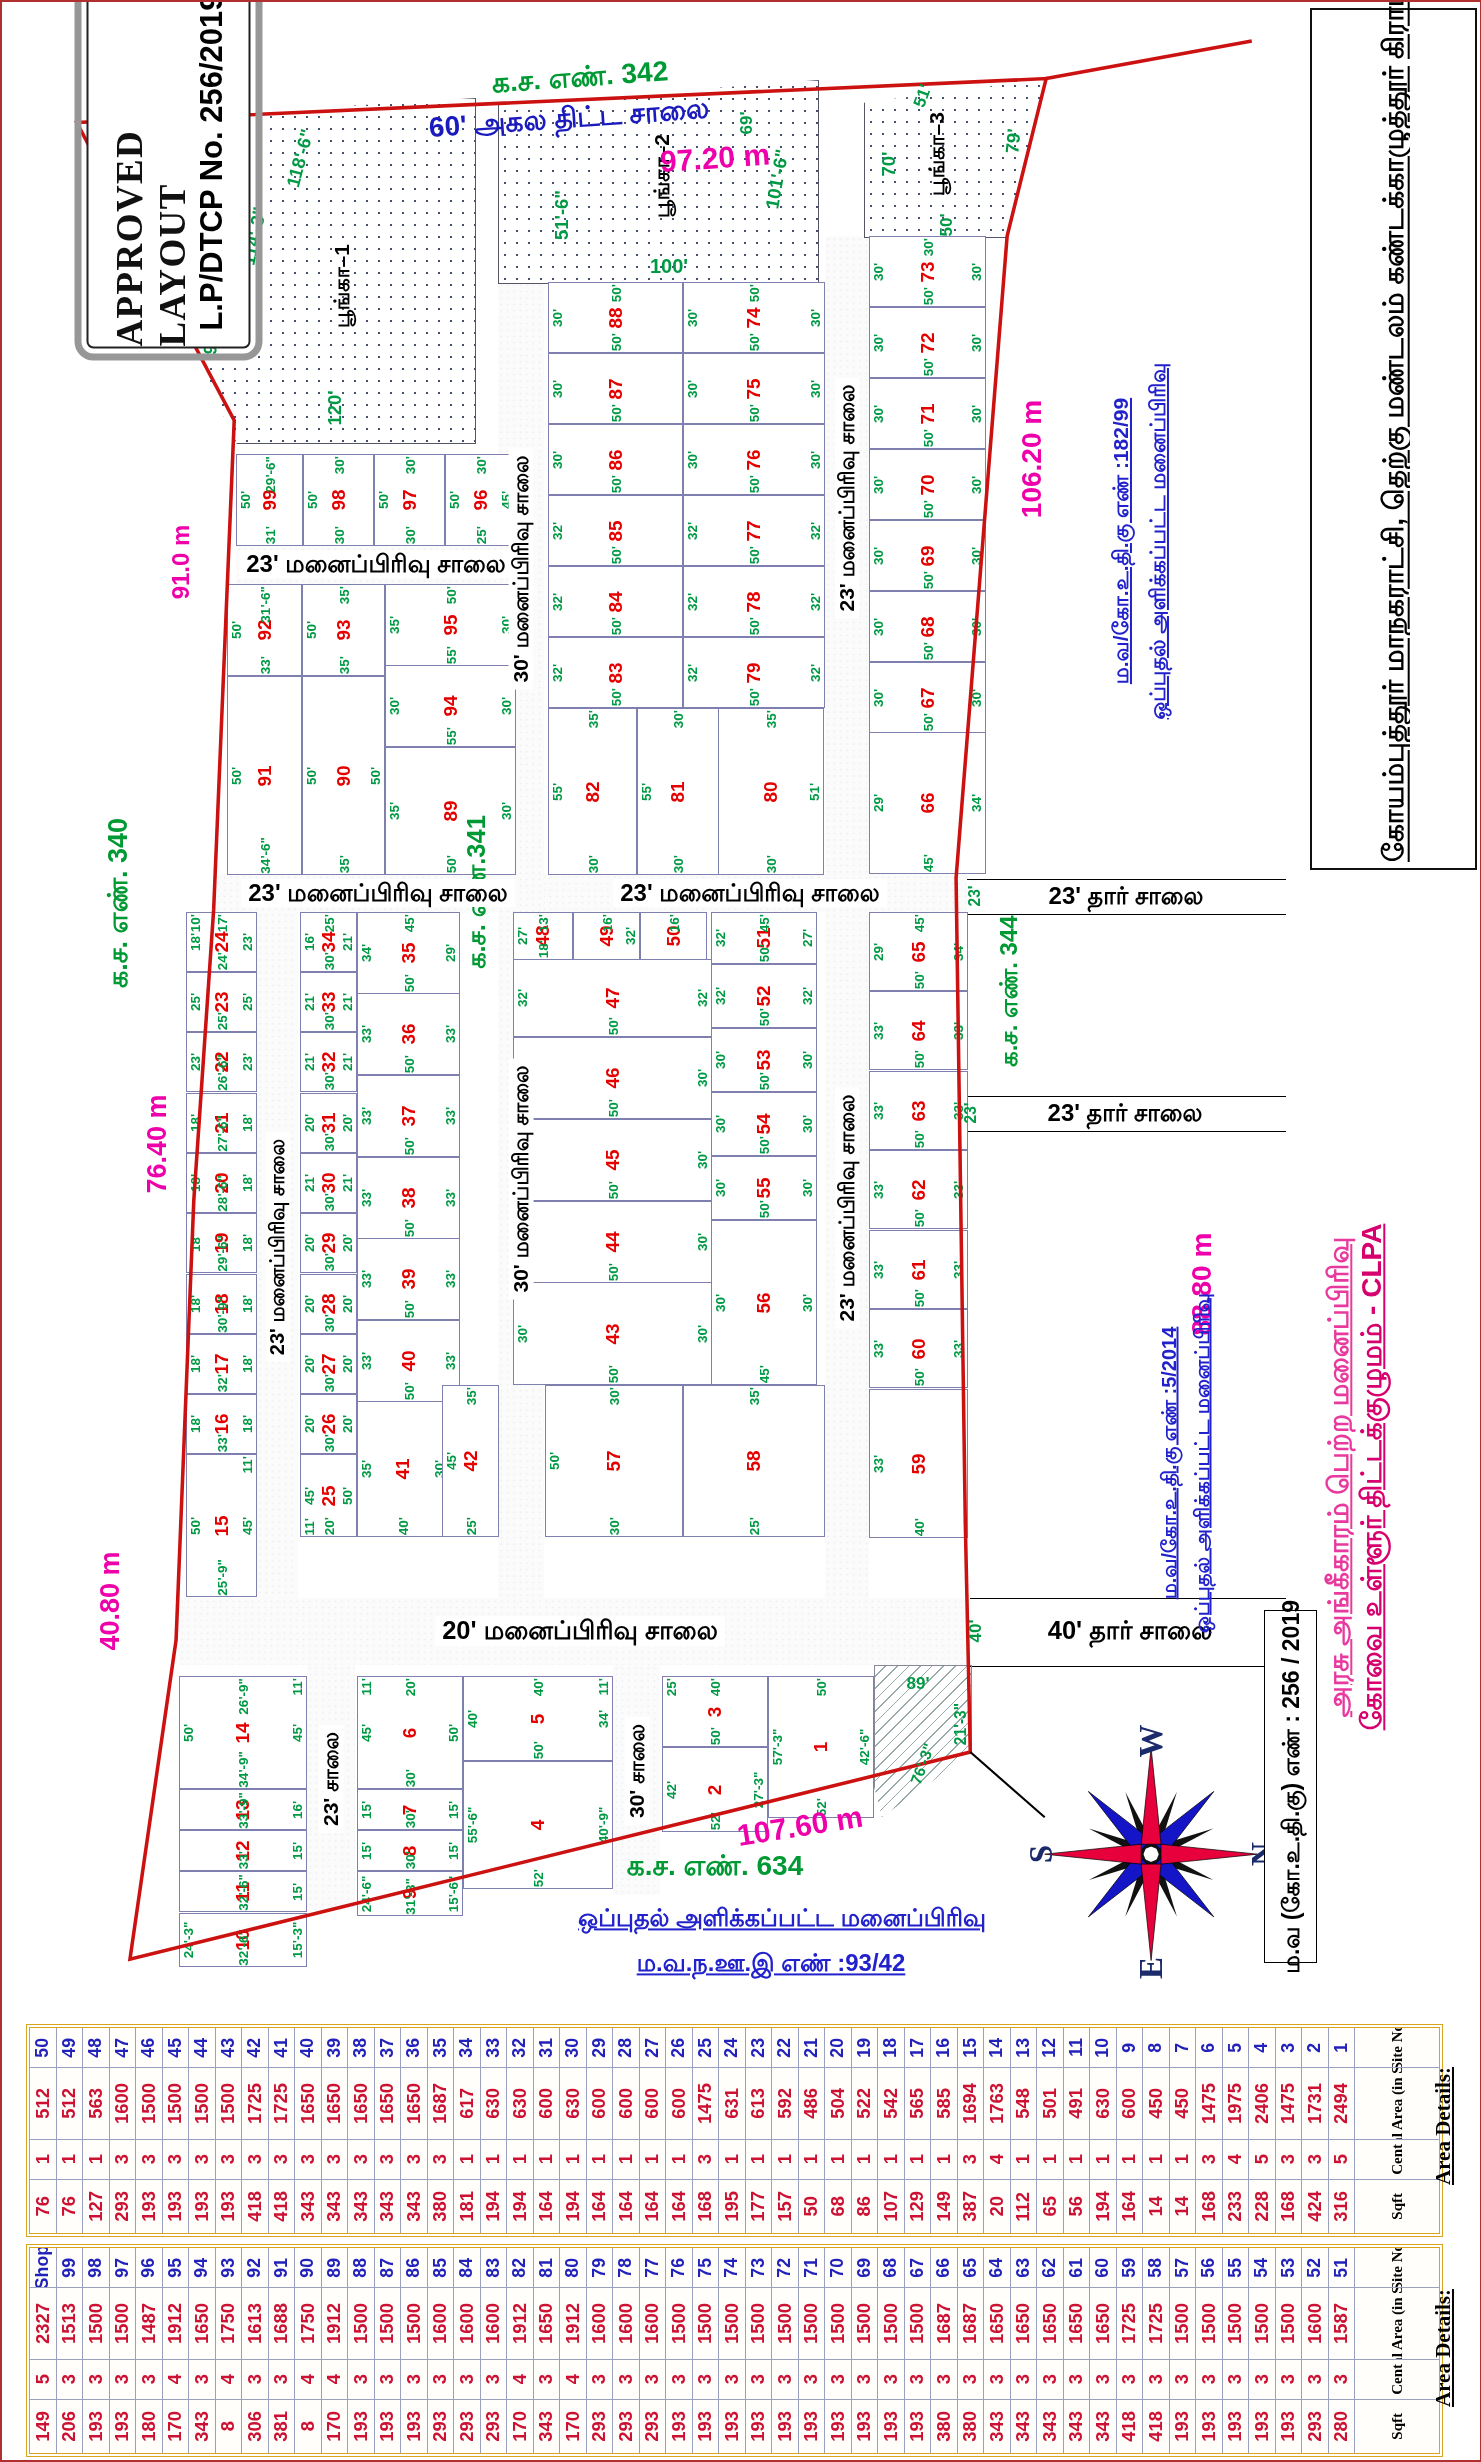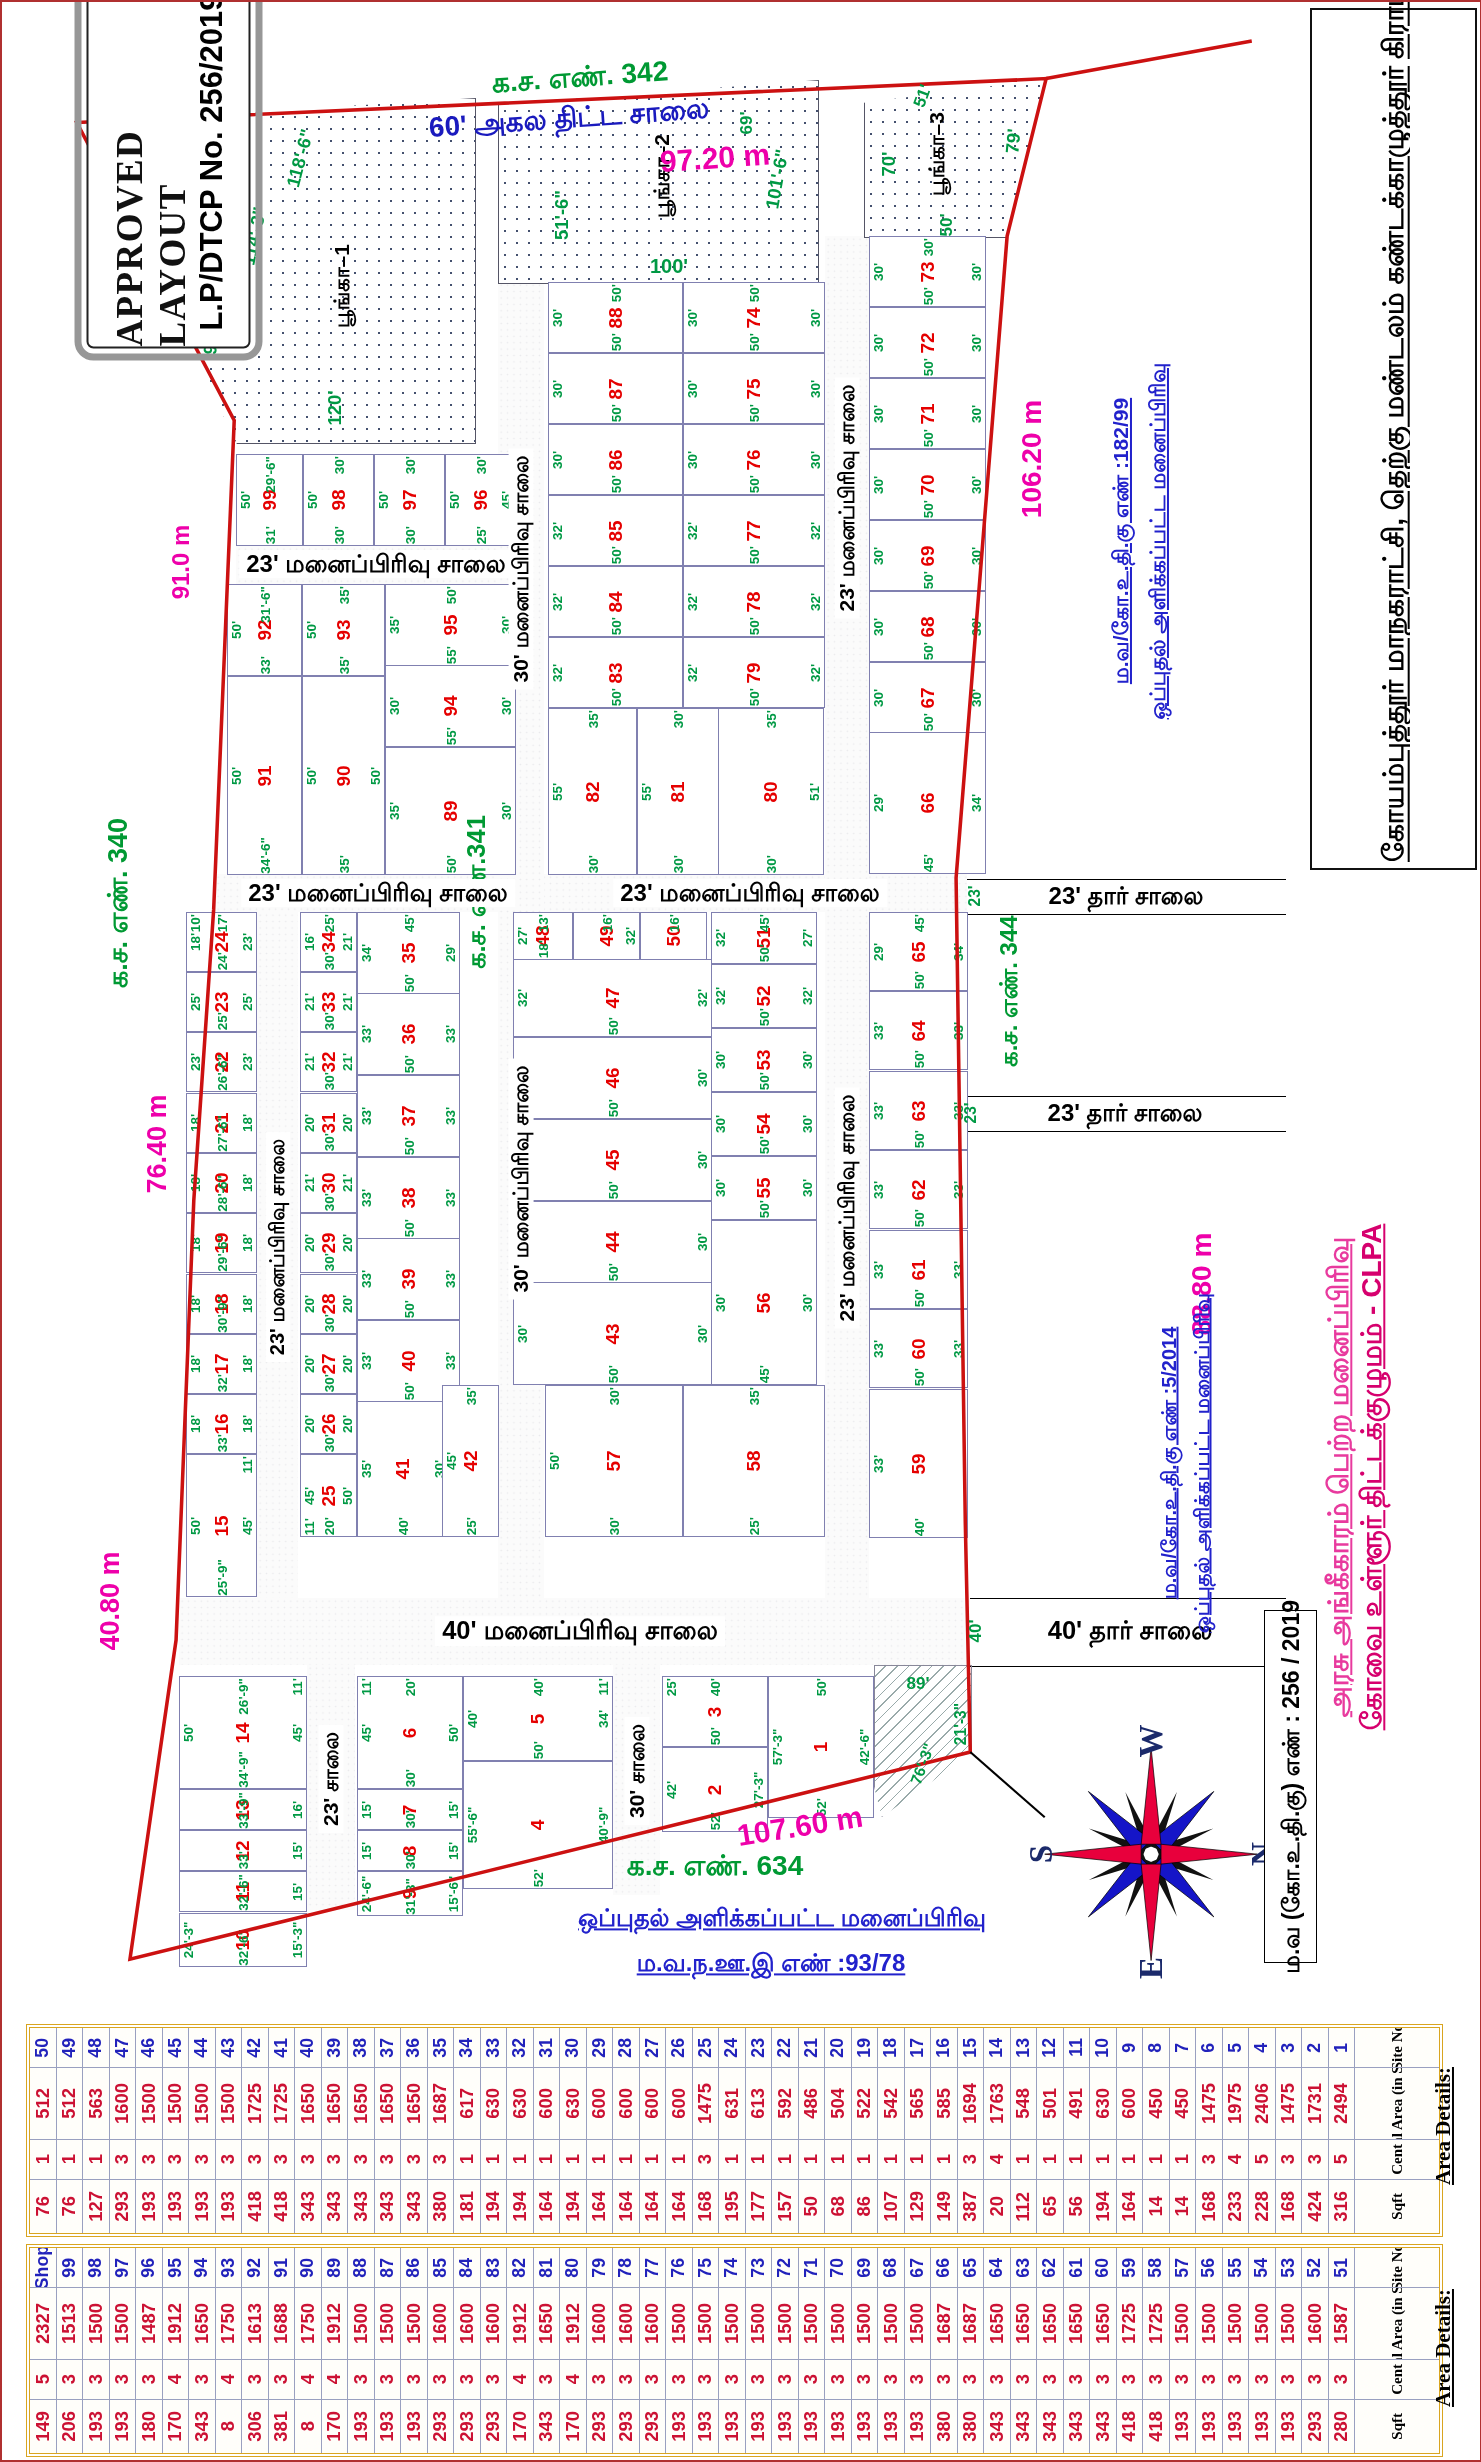--- a/index.html
+++ b/index.html
@@ -699,21 +699,21 @@
       <div class="lbl meas" style="left: 798px; top: 1824px; font-size: 30px; transform: translate(-50%, -50%) rotate(-9deg);">107.60 m</div>
       <div class="lbl meas" style="left: 1200px; top: 1282px; font-size: 28px; transform: translate(-50%, -50%) rotate(-90deg);">88.80 m</div>
       <div class="lbl survey" style="left: 474px; top: 890px; font-size: 25.5px; transform: translate(-50%, -50%) rotate(-90deg);">க.ச. எண்.341</div>
       <div class="lbl survey" style="left: 1007px; top: 989px; font-size: 24px; transform: translate(-50%, -50%) rotate(-90deg);">க.ச. எண். 344</div>
       <div class="lbl survey" style="left: 713px; top: 1864px; font-size: 28px; transform: translate(-50%, -50%) rotate(0deg);">க.ச. எண். 634</div>
       <div class="lbl roadlbl" style="left: 374px; top: 562px; font-size: 24px; transform: translate(-50%, -50%) rotate(0deg);">23' மனைப்பிரிவு சாலை</div>
       <div class="lbl roadlbl" style="left: 376px; top: 891px; font-size: 24px; transform: translate(-50%, -50%) rotate(0deg);">23' மனைப்பிரிவு சாலை</div>
       <div class="lbl roadlbl" style="left: 748px; top: 891px; font-size: 24px; transform: translate(-50%, -50%) rotate(0deg);">23' மனைப்பிரிவு சாலை</div>
       <div class="lbl roadlbl" style="left: 1124px; top: 894px; font-size: 24px; transform: translate(-50%, -50%) rotate(0deg);">23' தார் சாலை</div>
       <div class="lbl roadlbl" style="left: 1123px; top: 1111px; font-size: 24px; transform: translate(-50%, -50%) rotate(0deg);">23' தார் சாலை</div>
-      <div class="lbl roadlbl" style="left: 578px; top: 1629px; font-size: 25.5px; transform: translate(-50%, -50%) rotate(0deg);">40' மனைப்பிரிவு சாலை</div>
+      <div class="lbl roadlbl" style="left: 578px; top: 1629px; font-size: 25.5px; transform: translate(-50%, -50%) rotate(0deg);">20' மனைப்பிரிவு சாலை</div>
       <div class="lbl roadlbl" style="left: 1128px; top: 1629px; font-size: 25.5px; transform: translate(-50%, -50%) rotate(0deg);">40' தார் சாலை</div>
       <div class="lbl roadlbl" style="left: 519px; top: 567px; font-size: 21px; transform: translate(-50%, -50%) rotate(-90deg);">30' மனைப்பிரிவு சாலை</div>
       <div class="lbl roadlbl" style="left: 519px; top: 1177px; font-size: 21px; transform: translate(-50%, -50%) rotate(-90deg);">30' மனைப்பிரிவு சாலை</div>
       <div class="lbl roadlbl" style="left: 845px; top: 496px; font-size: 21px; transform: translate(-50%, -50%) rotate(-90deg);">23' மனைப்பிரிவு சாலை</div>
       <div class="lbl roadlbl" style="left: 845px; top: 1206px; font-size: 21px; transform: translate(-50%, -50%) rotate(-90deg);">23' மனைப்பிரிவு சாலை</div>
       <div class="lbl roadlbl" style="left: 276px; top: 1245px; font-size: 20px; transform: translate(-50%, -50%) rotate(-90deg);">23' மனைப்பிரிவு சாலை</div>
       <div class="lbl roadlbl" style="left: 329px; top: 1777px; font-size: 21px; transform: translate(-50%, -50%) rotate(-90deg);">23' சாலை</div>
       <div class="lbl roadlbl" style="left: 635px; top: 1769px; font-size: 21px; transform: translate(-50%, -50%) rotate(-90deg);">30' சாலை</div>
       <div class="lbl green" style="left: 973px; top: 894px; font-size: 15.6px; transform: translate(-50%, -50%) rotate(-90deg);">23'</div>
       <div class="lbl green" style="left: 969px; top: 1111px; font-size: 15.6px; transform: translate(-50%, -50%) rotate(-90deg);">23'</div>
@@ -731,21 +731,21 @@
       <div class="lbl green" style="left: 745px; top: 121px; font-size: 17px; transform: translate(-50%, -50%) rotate(-90deg);">69'</div>
       <div class="lbl green" style="left: 921px; top: 94px; font-size: 17px; transform: translate(-50%, -50%) rotate(-70deg);">51'</div>
       <div class="lbl green" style="left: 1011px; top: 139px; font-size: 18.4px; transform: translate(-50%, -50%) rotate(-85deg);">79'</div>
       <div class="lbl green" style="left: 887px; top: 162px; font-size: 18.4px; transform: translate(-50%, -50%) rotate(-90deg);">70'</div>
       <div class="lbl green" style="left: 945px; top: 223px; font-size: 17px; transform: translate(-50%, -50%) rotate(-90deg);">50'</div>
       <div class="lbl note" style="left: 1156px; top: 539px; font-size: 21px; transform: translate(-50%, -50%) rotate(-90deg); text-decoration: underline;">ஒப்புதல் அளிக்கப்பட்ட மனைப்பிரிவு</div>
       <div class="lbl note" style="left: 1119px; top: 539px; font-size: 21px; transform: translate(-50%, -50%) rotate(-90deg); text-decoration: underline;">ம.வ/கோ.உ.தி.கு எண் :182/99</div>
       <div class="lbl note" style="left: 1200px; top: 1461px; font-size: 20px; transform: translate(-50%, -50%) rotate(-90deg); text-decoration: underline;">ஒப்புதல் அளிக்கப்பட்ட மனைப்பிரிவு</div>
       <div class="lbl note" style="left: 1167px; top: 1461px; font-size: 20px; transform: translate(-50%, -50%) rotate(-90deg); text-decoration: underline;">ம.வ/கோ.உ.தி.கு எண் :5/2014</div>
       <div class="lbl note" style="left: 780px; top: 1916px; font-size: 24px; transform: translate(-50%, -50%) rotate(0deg); text-decoration: underline;">ஒப்புதல் அளிக்கப்பட்ட மனைப்பிரிவு</div>
-      <div class="lbl note" style="left: 769px; top: 1961px; font-size: 24px; transform: translate(-50%, -50%) rotate(0deg); text-decoration: underline;">ம.வ.ந.ஊ.இ எண் :93/78</div>
+      <div class="lbl note" style="left: 769px; top: 1961px; font-size: 24px; transform: translate(-50%, -50%) rotate(0deg); text-decoration: underline;">ம.வ.ந.ஊ.இ எண் :93/42</div>
       <div class="lbl pink" style="left: 1337px; top: 1475px; font-size: 28px; transform: translate(-50%, -50%) rotate(-90deg); text-decoration: underline;">அரசு அங்கீகாரம் பெற்ற மனைப்பிரிவு</div>
       <div class="lbl pink2" style="left: 1370px; top: 1475px; font-size: 28px; transform: translate(-50%, -50%) rotate(-90deg); text-decoration: underline;">கோவை உள்ளூர் திட்டக்குழுமம் - CLPA</div>
       <div class="lbl compassL" style="left: 1149px; top: 1739px; font-size: 33px; transform: translate(-50%, -50%) rotate(-90deg);">W</div>
       <div class="lbl compassL" style="left: 1039px; top: 1852px; font-size: 33px; transform: translate(-50%, -50%) rotate(-90deg);">S</div>
       <div class="lbl compassL" style="left: 1261px; top: 1852px; font-size: 33px; transform: translate(-50%, -50%) rotate(-90deg);">N</div>
       <div class="lbl compassL" style="left: 1149px; top: 1966px; font-size: 33px; transform: translate(-50%, -50%) rotate(-90deg);">E</div>
       <div class="lbl areaT" style="left: 1441px; top: 2124px; font-size: 21px; transform: translate(-50%, -50%) rotate(-90deg); text-decoration: underline;">Area Details:</div>
       <div class="lbl areaT" style="left: 1441px; top: 2346px; font-size: 21px; transform: translate(-50%, -50%) rotate(-90deg); text-decoration: underline;">Area Details:</div>
     </div>
 

